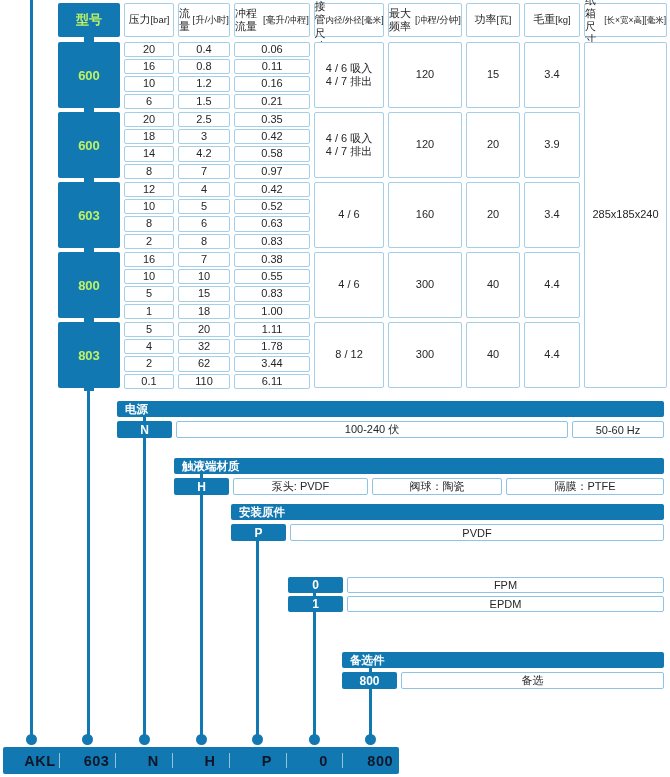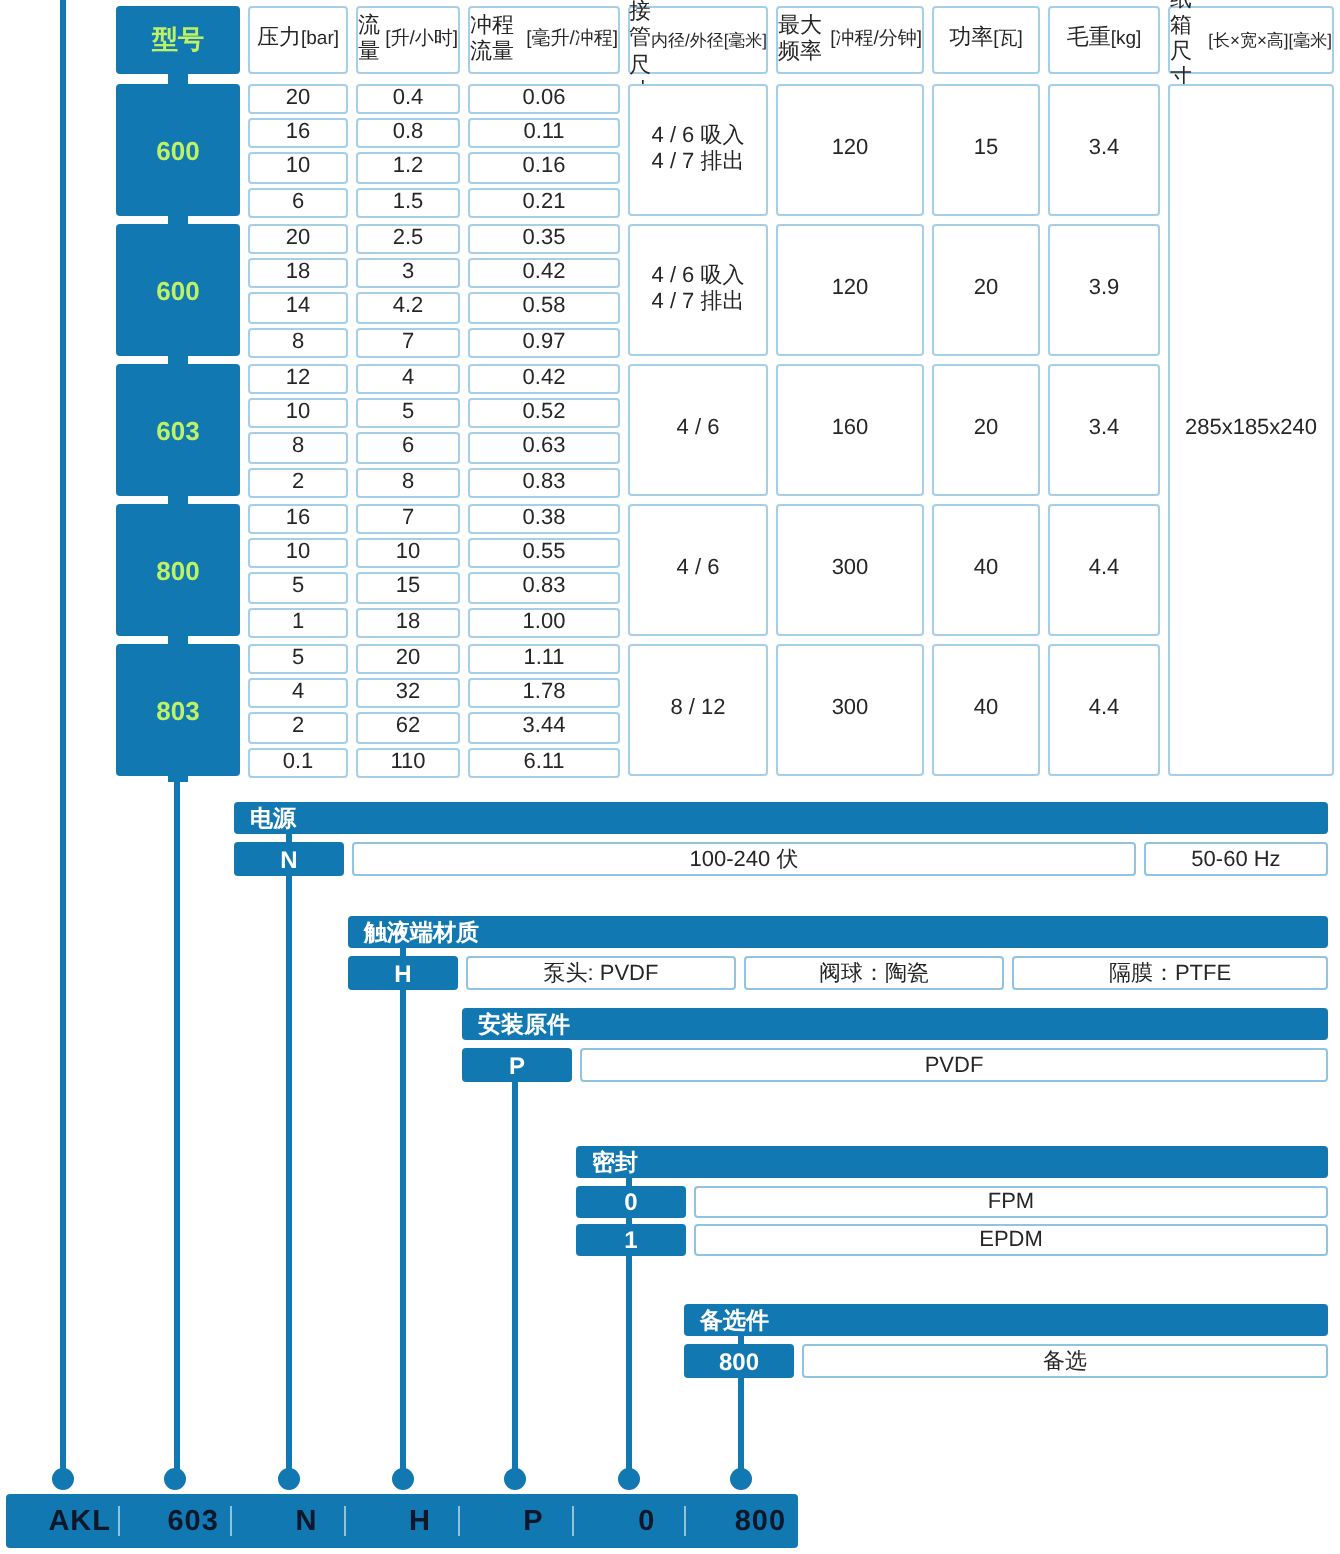--- a/index.html
+++ b/index.html
@@ -320,21 +320,20 @@
 
   <div class="section" style="left:231px;top:504px;width:433px">
     <div class="sec-header">安装原件</div>
     <div class="sec-row">
       <div class="code-box">P</div>
       <div class="sec-cell grow">PVDF</div>
     </div>
   </div>
 
   <div class="section" style="left:288px;top:573px;width:376px">
-    <div class="sec-header">密封</div>
     <div class="sec-row" style="height:16px">
       <div class="code-box">0</div>
       <div class="sec-cell grow">FPM</div>
     </div>
     <div class="sec-row" style="height:16px;margin-top:3px">
       <div class="code-box">1</div>
       <div class="sec-cell grow">EPDM</div>
     </div>
   </div>
 

